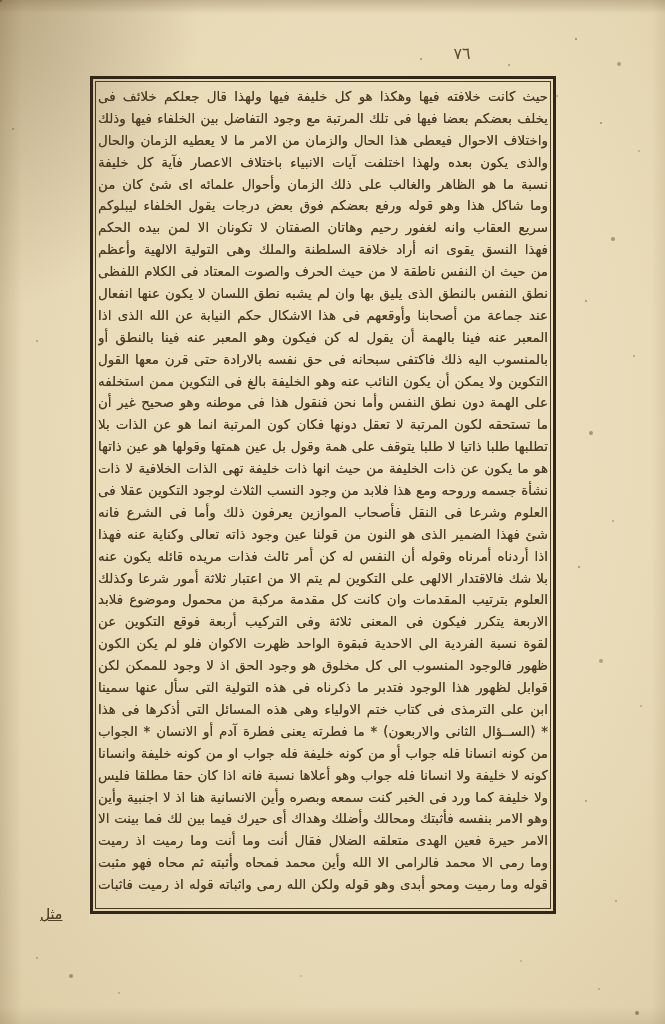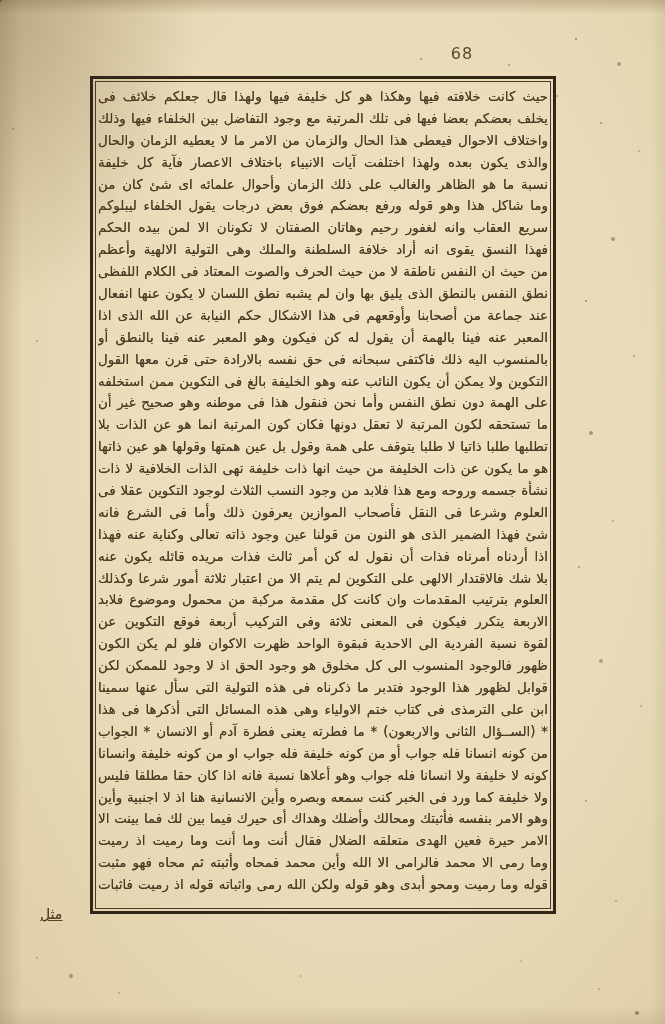--- a/index.html
+++ b/index.html
@@ -68,21 +68,21 @@
     text-shadow:0 0 .5px rgba(85,65,42,.8);
     text-decoration:underline;
   }
 </style>
 </head>
 <body>
 
 <div class="paper"></div>
 <div class="speckles"></div>
 
-<div class="page-number">68</div>
+<div class="page-number">٧٦</div>
 
 <div class="frame">
   <div class="frame-inner-rule"></div>
   <div class="text-area">
       <div class="line">حيث كانت خلافته فيها وهكذا هو كل خليفة فيها ولهذا قال جعلكم خلائف فى الارض اى</div>
       <div class="line">يخلف بعضكم بعضا فيها فى تلك المرتبة مع وجود التفاضل بين الخلفاء فيها وذلك لاختلاف الزمان</div>
       <div class="line">واختلاف الاحوال فيعطى هذا الحال والزمان من الامر ما لا يعطيه الزمان والحال الذى كان قبله</div>
       <div class="line">والذى يكون بعده ولهذا اختلفت آيات الانبياء باختلاف الاعصار فآية كل خليفة ورسول</div>
       <div class="line">نسبة ما هو الظاهر والغالب على ذلك الزمان وأحوال علمائه اى شئ كان من طب أو سحر أو فصاحة</div>
       <div class="line">وما شاكل هذا وهو قوله ورفع بعضكم فوق بعض درجات يقول الخلفاء ليبلوكم فيما آتاكم</div>
@@ -94,21 +94,21 @@
       <div class="line">المعبر عنه فينا بالهمة أن يقول له كن فيكون وهو المعبر عنه فينا بالنطق أو الكلام بحسب ما يليق</div>
       <div class="line">بالمنسوب اليه ذلك فاكتفى سبحانه فى حق نفسه بالارادة حتى قرن معها القول وحينئذ وجد</div>
       <div class="line">التكوين ولا يمكن أن يكون النائب عنه وهو الخليفة بالغ فى التكوين ممن استخلفه فلهذا اقتصر</div>
       <div class="line">على الهمة دون نطق النفس وأما نحن فنقول هذا فى موطنه وهو صحيح غير أن الذات</div>
       <div class="line">ما تستحقه لكون المرتبة لا تعقل دونها فكان كون المرتبة انما هو عن الذات بلا شك</div>
       <div class="line">تطلبها طلبا ذاتيا لا طلبا يتوقف على همة وقول بل عين همتها وقولها هو عين ذاتها فكون</div>
       <div class="line">هو ما يكون عن ذات الخليفة من حيث انها ذات خليفة تهى الذات الخلافية لا ذات الخليفة</div>
       <div class="line">نشأة جسمه وروحه ومع هذا فلابد من وجود النسب الثلاث لوجود التكوين عقلا فى موازين</div>
       <div class="line">العلوم وشرعا فى النقل فأصحاب الموازين يعرفون ذلك وأما فى الشرع فانه قوله</div>
       <div class="line">شئ فهذا الضمير الذى هو النون من قولنا عين وجود ذاته تعالى وكناية عنه فهذا أمر واحد وقوله</div>
-      <div class="line">اذا أردناه أمرناه فذات أن نقول له كن أمر ثالث فذات مريده قائله يكون عنه</div>
+      <div class="line">اذا أردناه أمرناه وقوله أن النفس له كن أمر ثالث فذات مريده قائله يكون عنه</div>
       <div class="line">بلا شك فالاقتدار الالهى على التكوين لم يتم الا من اعتبار ثلاثة أمور شرعا وكذلك هو</div>
       <div class="line">العلوم بترتيب المقدمات وان كانت كل مقدمة مركبة من محمول وموضوع فلابد ان يكون أحد</div>
       <div class="line">الاربعة يتكرر فيكون فى المعنى ثلاثة وفى التركيب أربعة فوقع التكوين عن الفردية وهى الثلاثة</div>
       <div class="line">لقوة نسبة الفردية الى الاحدية فبقوة الواحد ظهرت الاكوان فلو لم يكن الكون عين المصحح</div>
       <div class="line">ظهور فالوجود المنسوب الى كل مخلوق هو وجود الحق اذ لا وجود للممكن لكن اعيان الممكنات</div>
       <div class="line">قوابل لظهور هذا الوجود فتدبر ما ذكرناه فى هذه التولية التى سأل عنها سمينا وابن سمى</div>
       <div class="line">ابن على الترمذى فى كتاب ختم الاولياء وهى هذه المسائل التى أذكرها فى هذا الكتاب</div>
       <div class="line">* (الســؤال الثانى والاربعون) * ما فطرته يعنى فطرة آدم أو الانسان * الجواب ان أراد فطرته</div>
       <div class="line">من كونه انسانا فله جواب أو من كونه خليفة فله جواب او من كونه خليفة وانسانا فله جواب ومن</div>
       <div class="line">كونه لا خليفة ولا انسانا فله جواب وهو أعلاها نسبة فانه اذا كان حقا مطلقا فليس بانسان</div>

